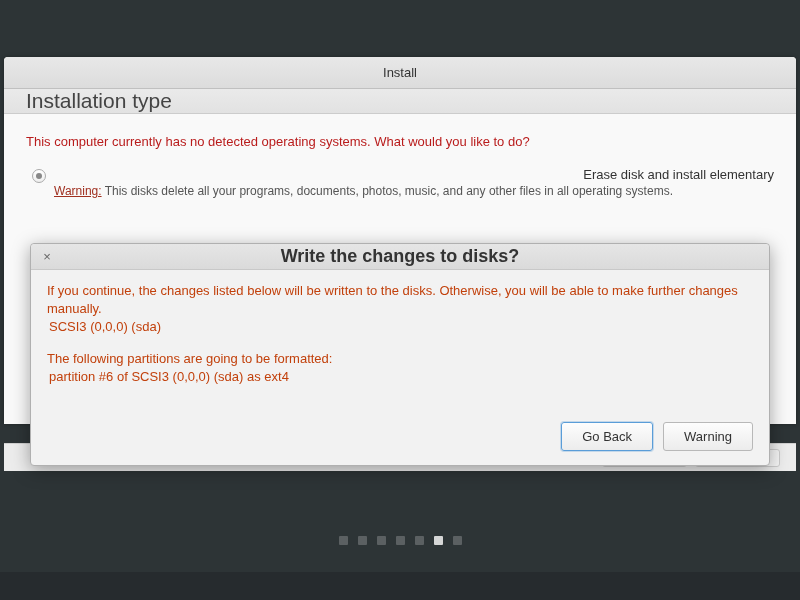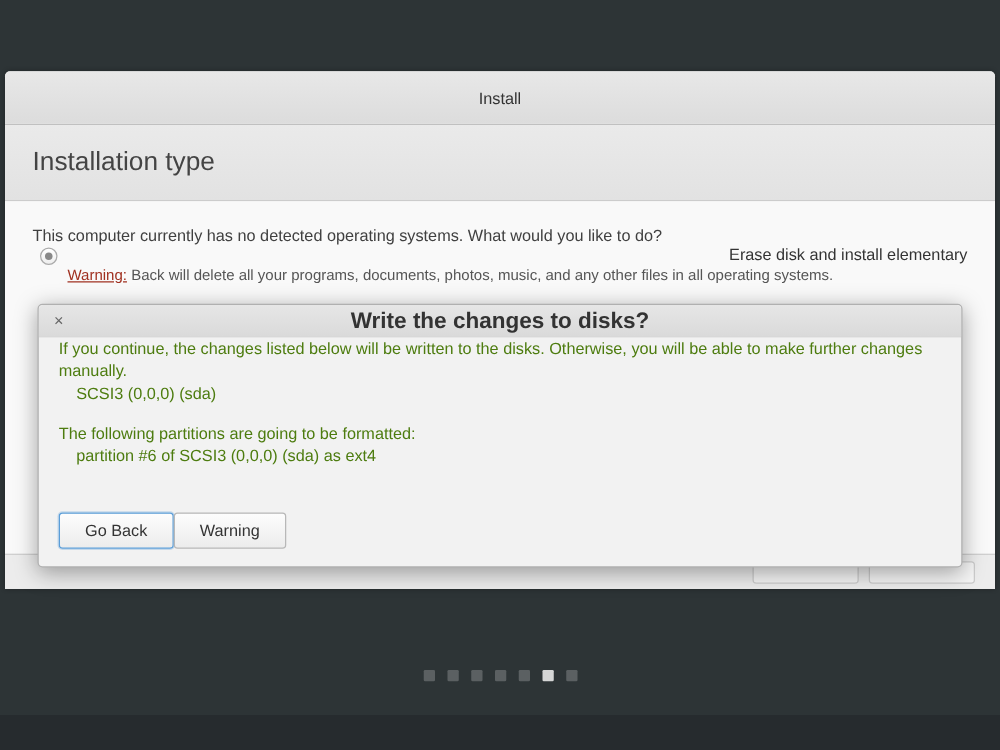--- a/index.html
+++ b/index.html
@@ -20,47 +20,47 @@
       top: 57px;
       left: 4px;
       right: 4px;
       background: #f5f5f5;
       border-radius: 4px 4px 0 0;
       box-shadow: 0 0 4px rgba(0,0,0,0.3);
     }
     .titlebar {
       background: linear-gradient(to bottom, #e8e8e8, #dcdcdc);
       border-bottom: 1px solid #c0c0c0;
-      height: 43px;
+      height: 32px;
       display: flex;
       align-items: center;
       justify-content: center;
       border-radius: 4px 4px 0 0;
       font-size: 13px;
       color: #333;
     }
     .page-header {
       background: linear-gradient(to bottom, #eaeaea, #e2e2e2);
-      padding: 18px 22px;
+      padding: 0 22px;
       border-bottom: 1px solid #ccc;
     }
     .page-header h1 {
       font-size: 21px;
       font-weight: normal;
       color: #444;
     }
     .content {
       padding: 20px 22px;
       background: #f9f9f9;
       min-height: 310px;
     }
     .intro {
       font-size: 13px;
-      color: #404040;
-      margin-bottom: 0;
+      color: #b91c1c;
+      margin-bottom: 18px;
     }
     .option {
       margin-left: 28px;
       position: relative;
     }
     .radio {
       position: absolute;
       left: -22px;
       top: 2px;
       width: 14px;
@@ -125,36 +125,37 @@
       font-size: 13px;
       color: #666;
       cursor: pointer;
     }
     .dialog-title {
       font-size: 18px;
       font-weight: bold;
       color: #333;
     }
     .dialog-body {
-      padding: 0 16px 10px 16px;
-      font-size: 13px;
-      color: #4d7c0f;
+      padding: 12px 16px 10px 16px;
+      font-size: 13px;
+      color: #c2410c;
       line-height: 1.35;
     }
     .dialog-body p {
       margin-bottom: 14px;
     }
     .dialog-body .indent {
-      margin-left: 14px;
+      margin-left: 2px;
       margin-top: -13px;
       margin-bottom: 14px;
     }
     .dialog-buttons {
       display: flex;
-      justify-content: flex-start;
+      justify-content: flex-end;
+      gap: 10px;
       padding: 12px 16px 14px 16px;
     }
     .btn {
       padding: 6px 20px;
       font-size: 13px;
       background: linear-gradient(to bottom, #fdfdfd, #ececec);
       border: 1px solid #b8b8b8;
       border-radius: 3px;
       color: #333;
       cursor: pointer;
@@ -221,21 +222,21 @@
   </div>
   <div class="page-header">
     <h1>Installation type</h1>
   </div>
   <div class="content">
     <div class="intro">This computer currently has no detected operating systems. What would you like to do?</div>
     <div class="option">
       <div class="radio"></div>
       <div class="option-label">Erase disk and install elementary</div>
       <div class="option-warning">
-        <span class="warning-word">Warning:</span><span> Back will delete all your programs, documents, photos, music, and any other files in all operating systems.</span>
+        <span class="warning-word">Warning:</span><span> This disks delete all your programs, documents, photos, music, and any other files in all operating systems.</span>
       </div>
     </div>
   </div>
 </div>
 
 <div class="back-window-footer">
   <div class="ghost-btn"></div>
   <div class="ghost-btn"></div>
 </div>
 

